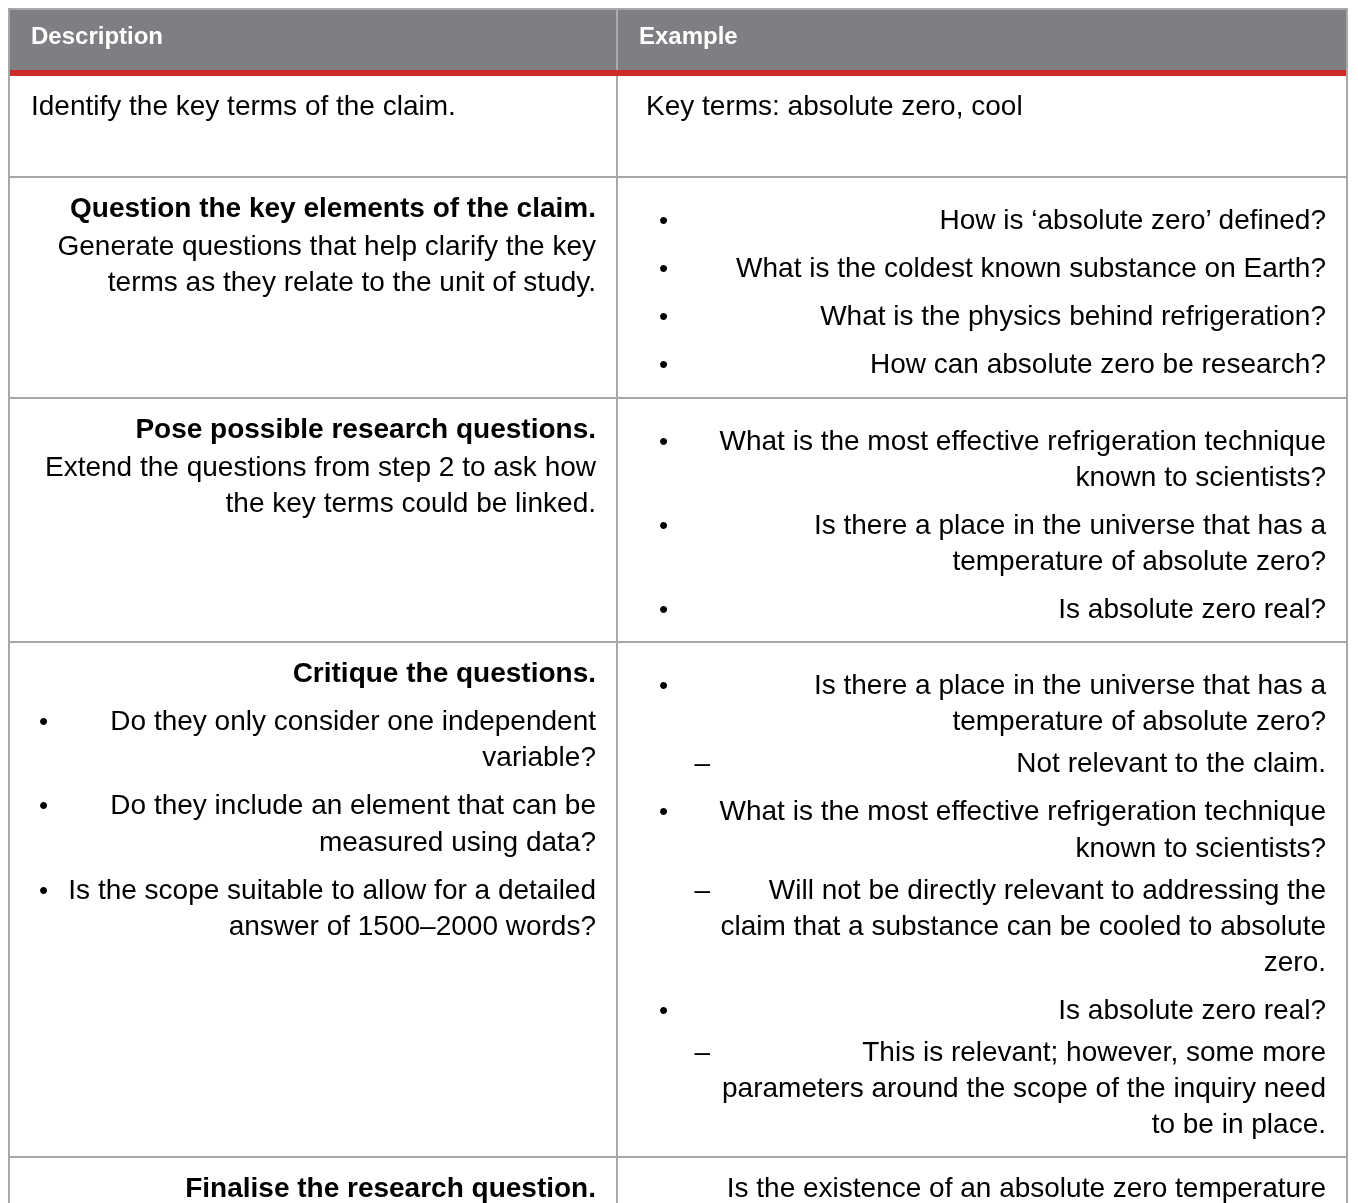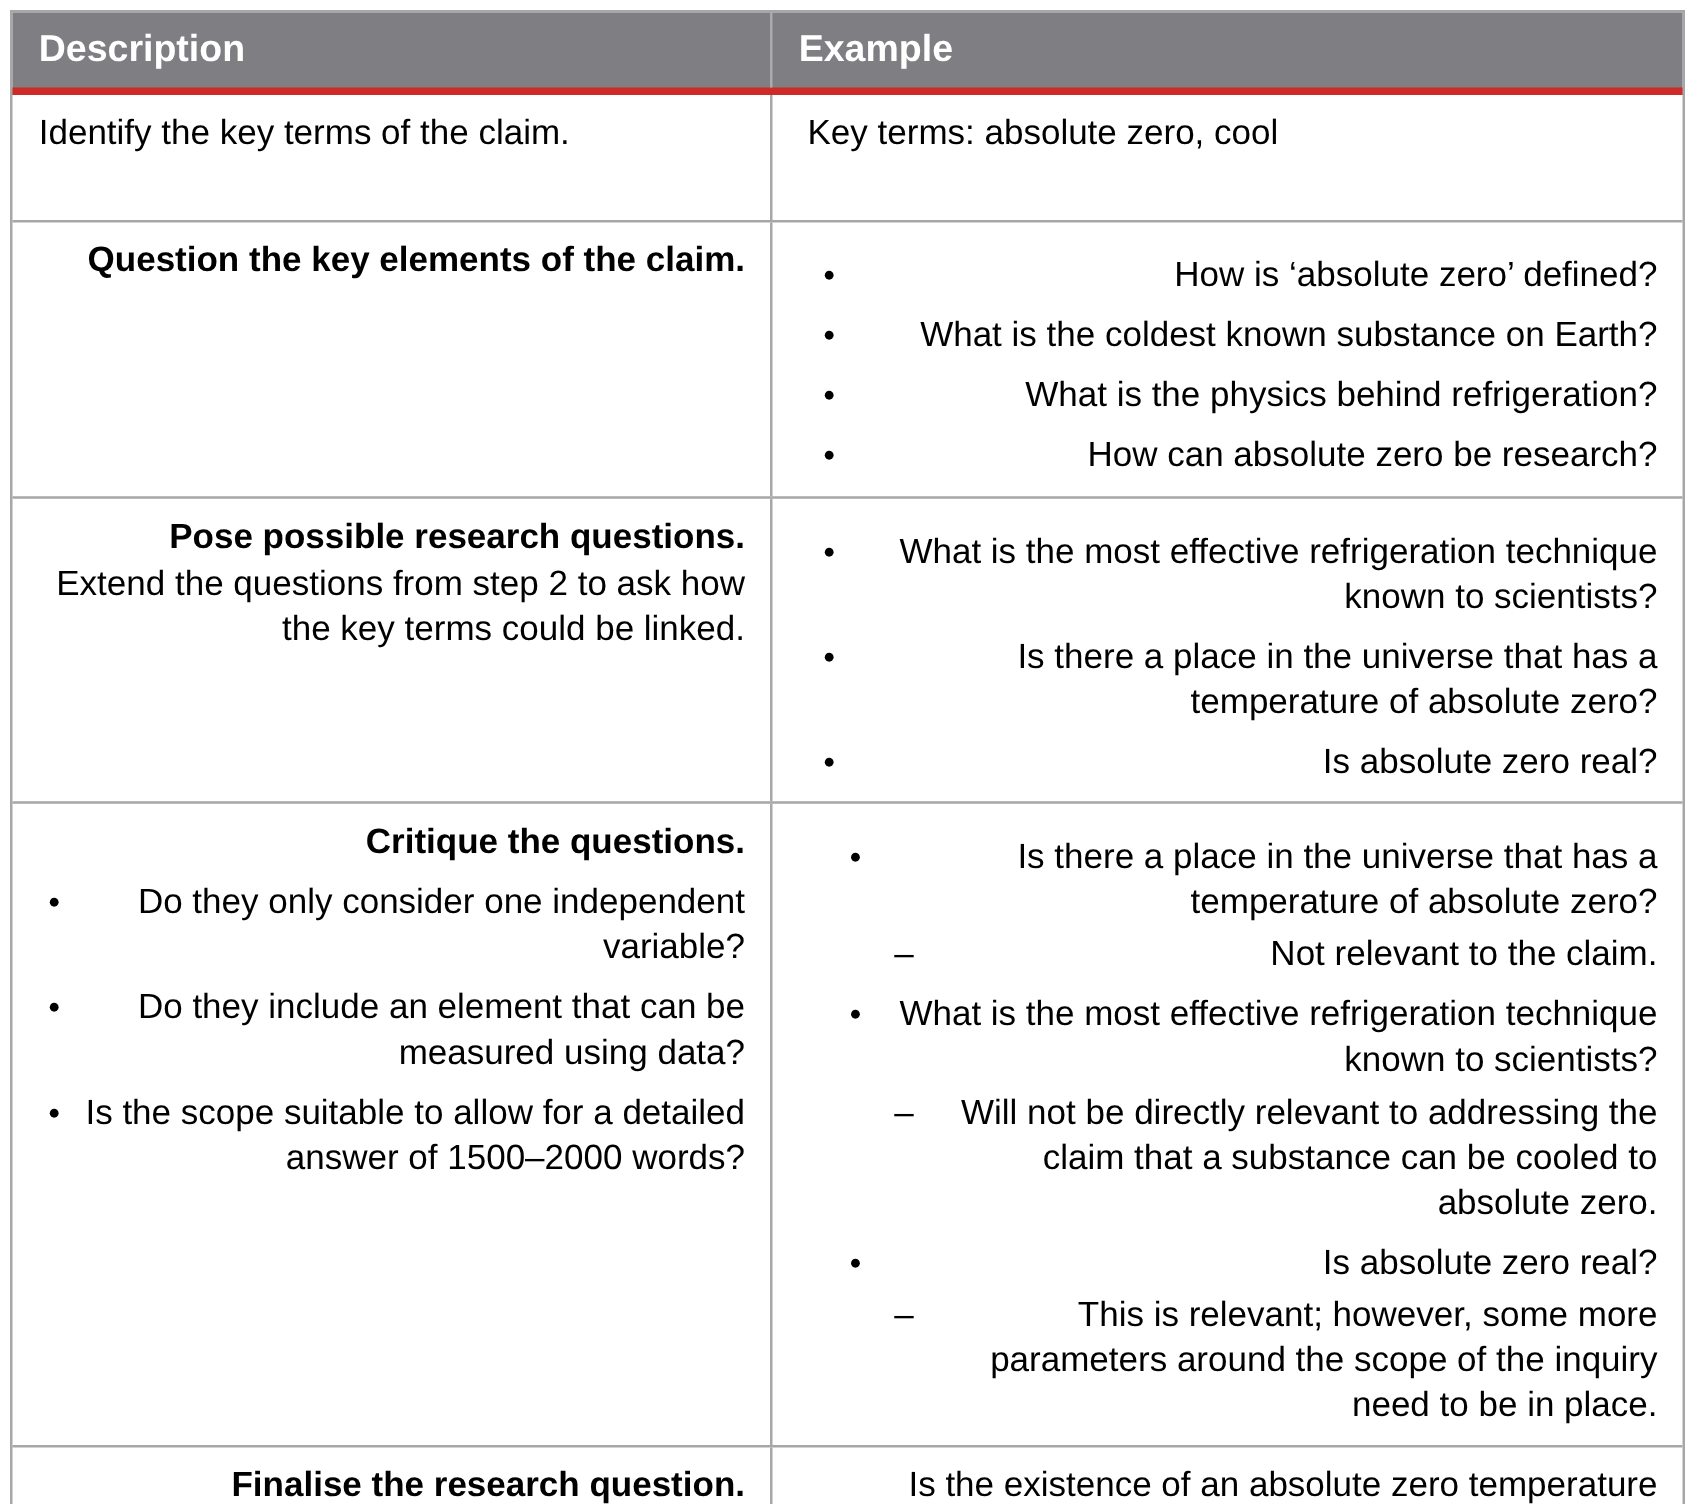--- a/index.html
+++ b/index.html
@@ -21,21 +21,21 @@
     display: grid;
     grid-template-columns: 608px 1fr;
     background: #7f7f83;
     border-bottom: 6px solid #cc2b27;
   }
   .hdr-cell {
     box-sizing: border-box;
     min-height: 60px;
     padding: 11px 20px 11px 21px;
     color: #ffffff;
-    font-size: 30px;
+    font-size: 24px;
     font-weight: bold;
     line-height: 1.25;
   }
   .hdr-cell.first {
     border-right: 2px solid #ababad;
   }
   .body-row {
     display: grid;
     grid-template-columns: 608px 1fr;
   }
@@ -92,21 +92,21 @@
   .sub-li .li-text {
     flex: 1 1 auto;
   }
   .desc .li {
     padding-left: 2px;
   }
   
   .r1 { min-height: 100px; }
   .r2 { min-height: 193px; }
   .r3 { min-height: 209px; }
-  .r4 { min-height: 470px; gap: 21px; }
+  .r4 { min-height: 470px; }
   .r5 { min-height: 129px; }
   .example .first-li { margin-top: 12px; }
   .example .li { margin-top: 12px; }
   .desc .bullets .li { margin-top: 12px; }
   .desc .bullets { margin-top: 2px; }
 </style>
 </head>
 <body>
 
 <div class="doc-table">
@@ -121,20 +121,21 @@
       <p class="para">Identify the key terms of the claim.</p>
     </div>
     <div class="cell example">
       <p class="para">Key terms: absolute zero, cool</p>
     </div>
   </div>
 
   <div class="body-row r2">
     <div class="cell desc">
       <p class="row-title">Question the key elements of the claim.</p>
+      <p class="para">Generate questions that help clarify the key terms as they relate to the unit of study.</p>
     </div>
     <div class="cell example">
       <div class="li first-li">
         <span class="marker">•</span>
         <span class="li-text">How is ‘absolute zero’ defined?</span>
       </div>
       <div class="li">
         <span class="marker">•</span>
         <span class="li-text">What is the coldest known substance on Earth?</span>
       </div>

